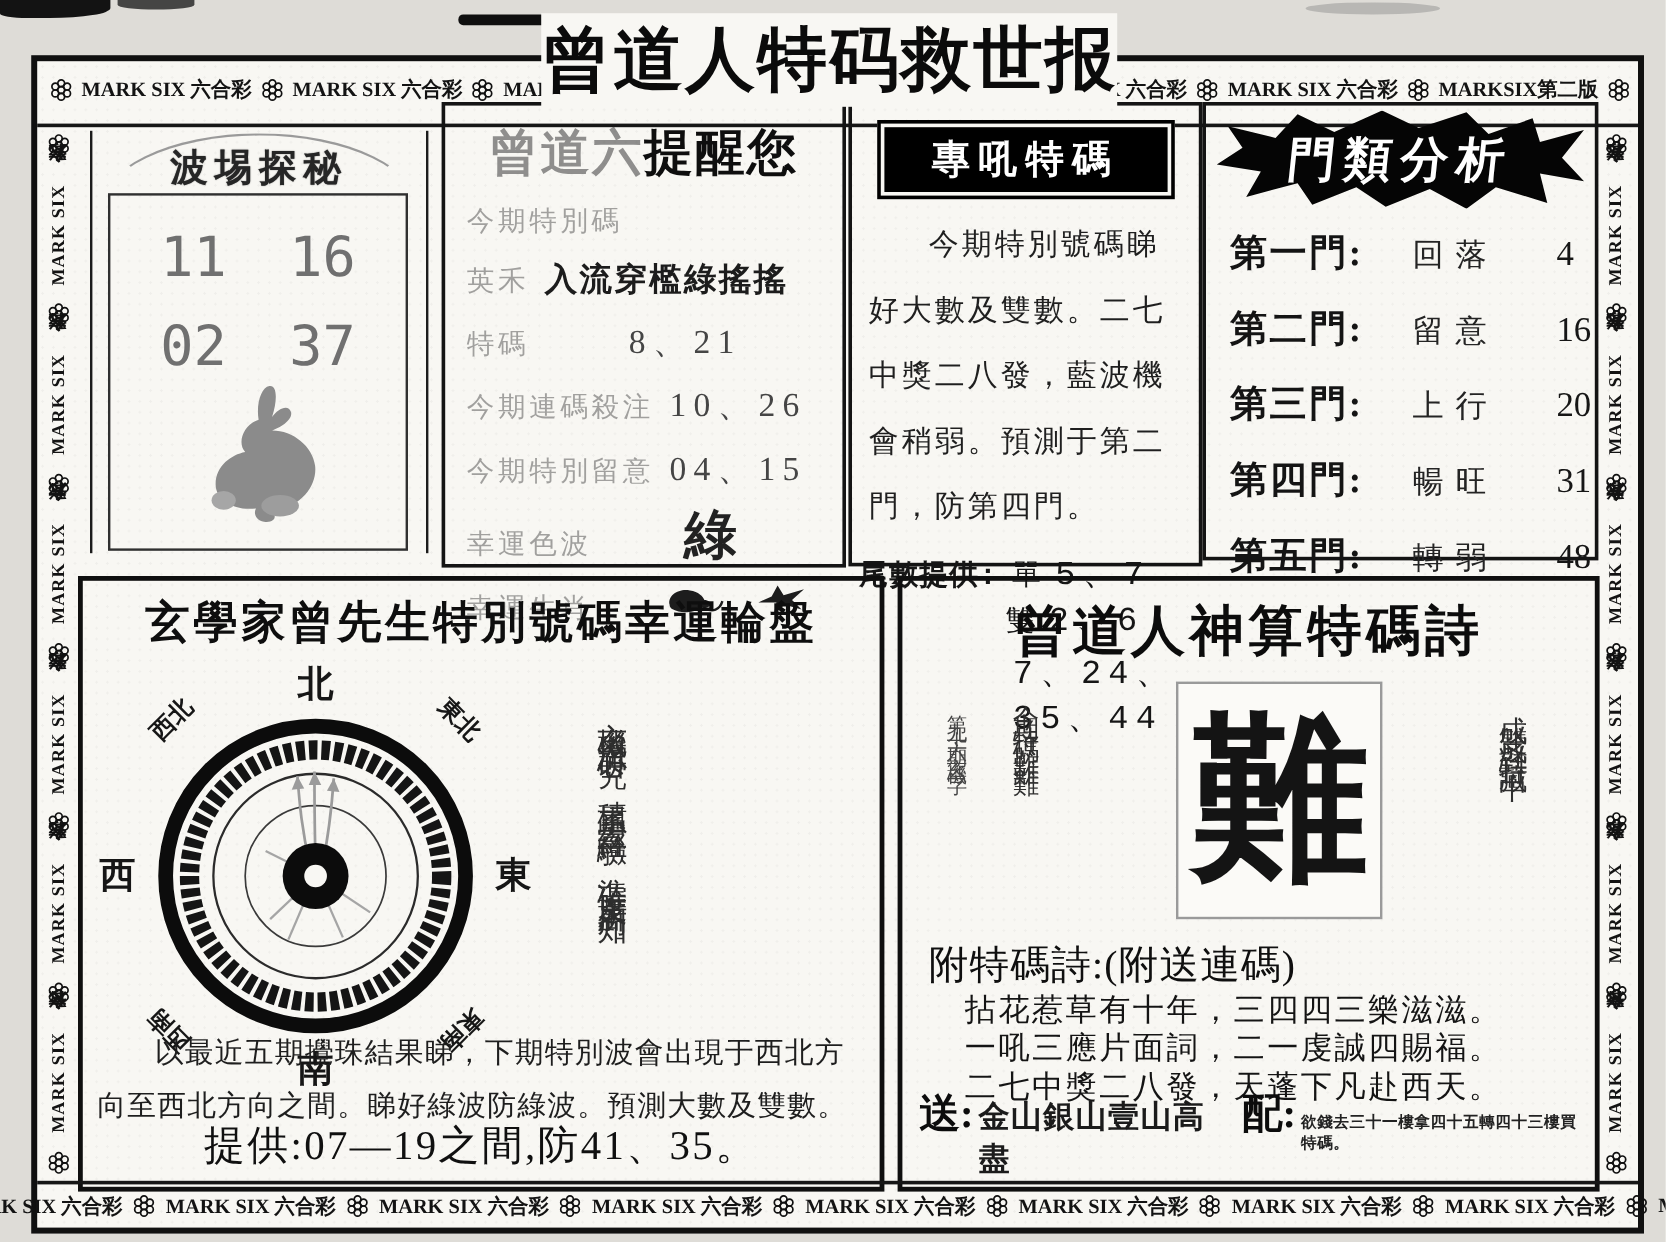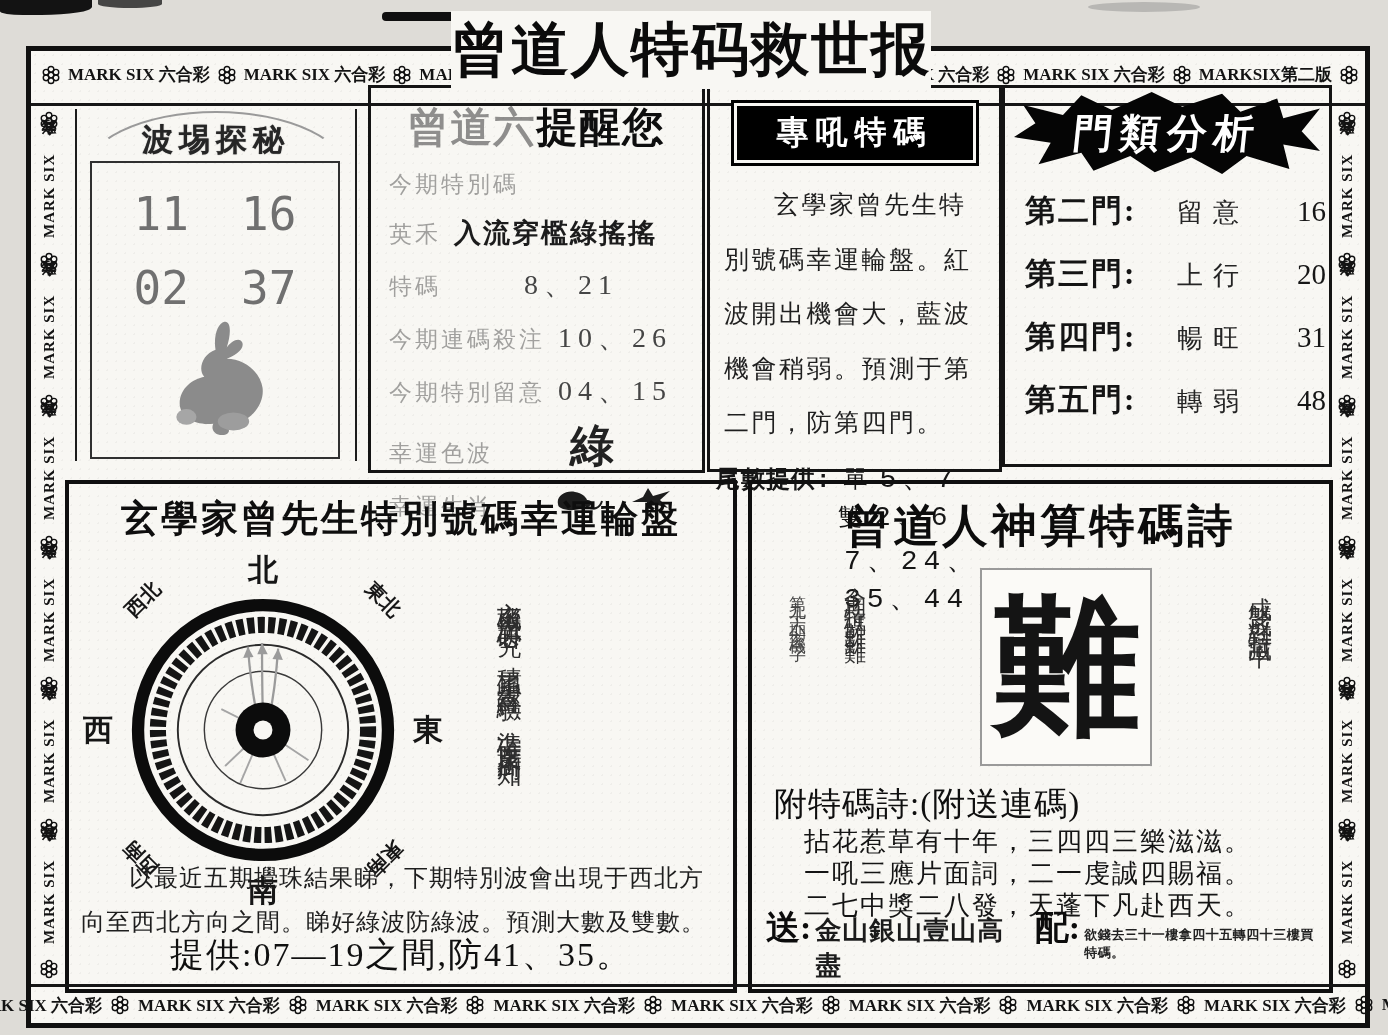--- a/index.html
+++ b/index.html
@@ -309,21 +309,21 @@
           </svg>
         </span>
       </div>
     </div>
   </div>
 
   <div class="box3">
     <div class="b3headwrap">
       <div class="b3head">專吼特碼</div>
     </div>
-    <div class="b3body">玄學家曾先生特別號碼幸運輪盤。紅波開出機會大，藍波機會稍弱。預測于第二門，防第四門。</div>
+    <div class="b3body">今期特別號碼睇好大數及雙數。二七中獎二八發，藍波機會稍弱。預測于第二門，防第四門。</div>
     <div class="tails">
       <div class="tl">
         <span class="tlabel">尾數提供:</span>
         <span class="tkey">單</span>
         <span class="tval">5、7</span>
       </div>
       <div class="tl" style="padding-left:122px">
         <span class="tkey">雙</span>
         <span class="tval">2、6</span>
       </div>
@@ -331,20 +331,25 @@
         <span class="tval">7、24、35、44</span>
       </div>
     </div>
   </div>
 
   <div class="box4">
     <div class="burst">
       <span>門類分析</span>
     </div>
     <div class="doorrows">
+      <div class="drow">
+        <span class="dlabel">第一門:</span>
+        <span class="dtrend">回落</span>
+        <span class="dvalue">4</span>
+      </div>
       <div class="drow">
         <span class="dlabel">第二門:</span>
         <span class="dtrend">留意</span>
         <span class="dvalue">16</span>
       </div>
       <div class="drow">
         <span class="dlabel">第三門:</span>
         <span class="dtrend">上行</span>
         <span class="dvalue">20</span>
       </div>

